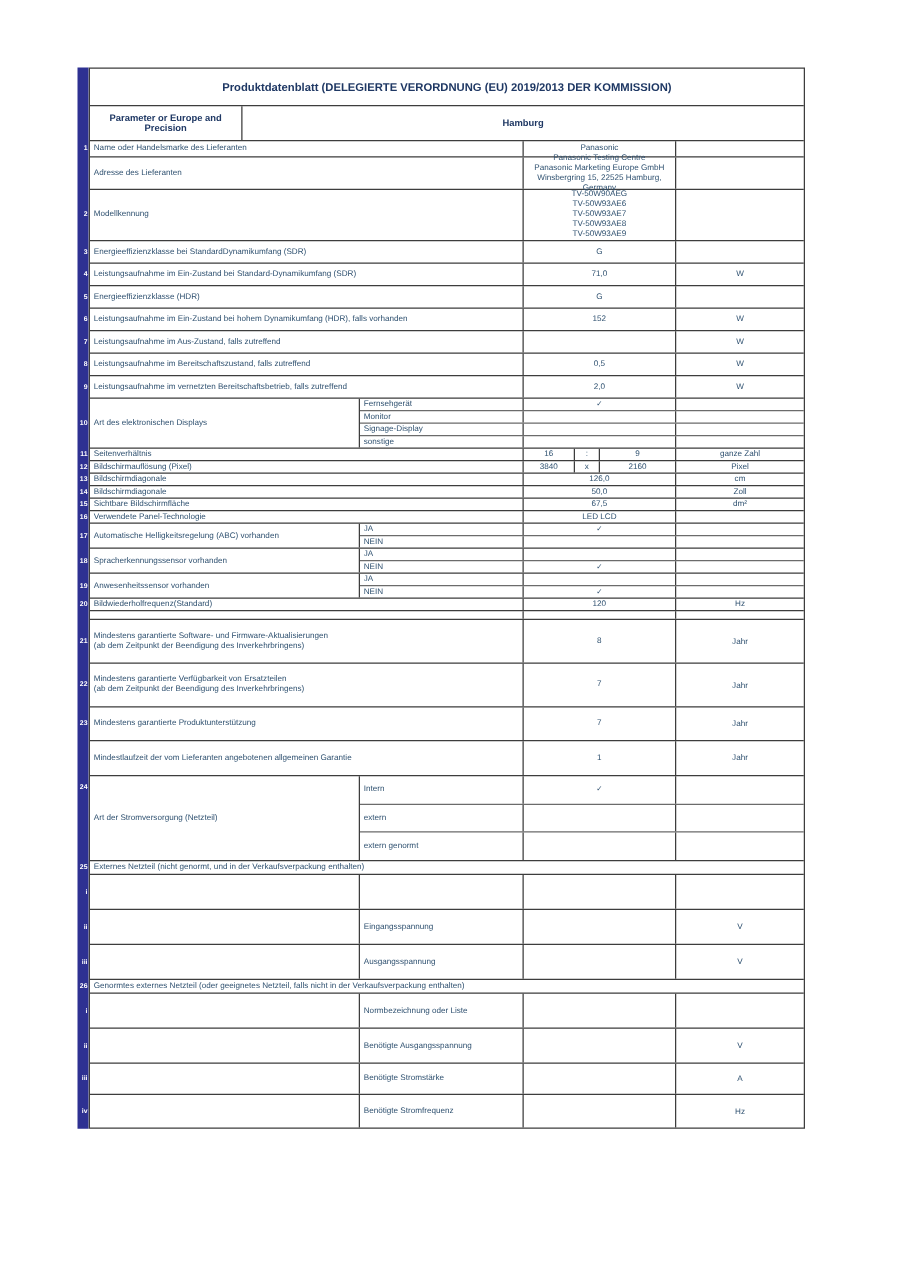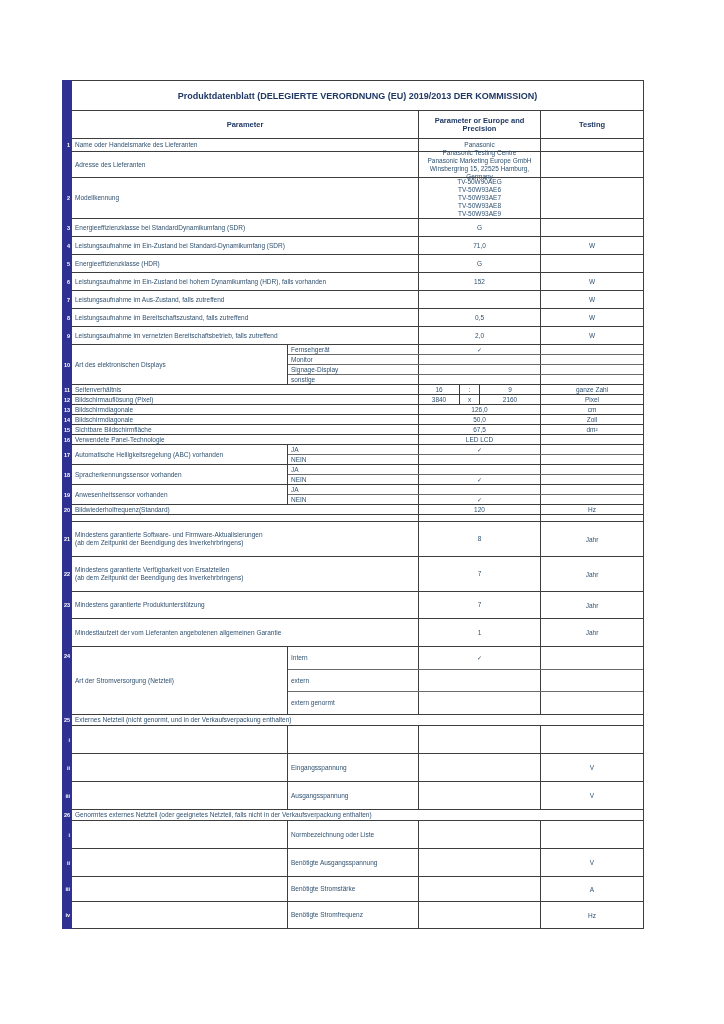--- a/index.html
+++ b/index.html
@@ -3,21 +3,21 @@
 <meta charset="utf-8">
 <style>
   * { margin:0; padding:0; box-sizing:border-box; }
   html,body { background:#ffffff; }
   body {
     width:724px; height:1024px;
     font-family:"Liberation Sans", sans-serif;
     color:#2f5170;
     position:relative;
   }
-  .doc { position:absolute; left:62px; top:80px; display:flex; }
+  .doc { position:absolute; left:62px; top:54px; display:flex; }
   .strip { width:9px; background:#2e3192; }
   .table { width:573px; border:1px solid #3d3d3d; background:#fff; }
 
   .row { display:flex; border-bottom:1px solid #3d3d3d; position:relative; font-size:6.5px; }
   .row:last-child { border-bottom:none; }
 
   .num {
     position:absolute; left:-10px; top:0; bottom:0; width:9px;
     display:flex; align-items:center; justify-content:flex-end;
     padding-right:1px; color:#ffffff; font-size:5.5px; font-weight:bold;
@@ -57,23 +57,22 @@
 </head>
 <body>
 
 <div class="doc">
   <div class="strip"></div>
   <div class="table">
 
     <div class="title-row">Produktdatenblatt (DELEGIERTE VERORDNUNG (EU) 2019/2013 DER KOMMISSION)</div>
 
     <div class="row head-row">
-      <div class="lbl center" style="align-items:center;">Parameter</div>
       <div class="val">Parameter or Europe and Precision</div>
-      <div class="unit">Testing</div>
+      <div class="unit">Hamburg</div>
     </div>
 
     <div class="row" style="height:13px;">
       <span class="num">1</span>
       <div class="lbl">Name oder Handelsmarke des Lieferanten</div>
       <div class="val">Panasonic</div>
       <div class="unit"></div>
     </div>
 
     <div class="row" style="height:26px;">

